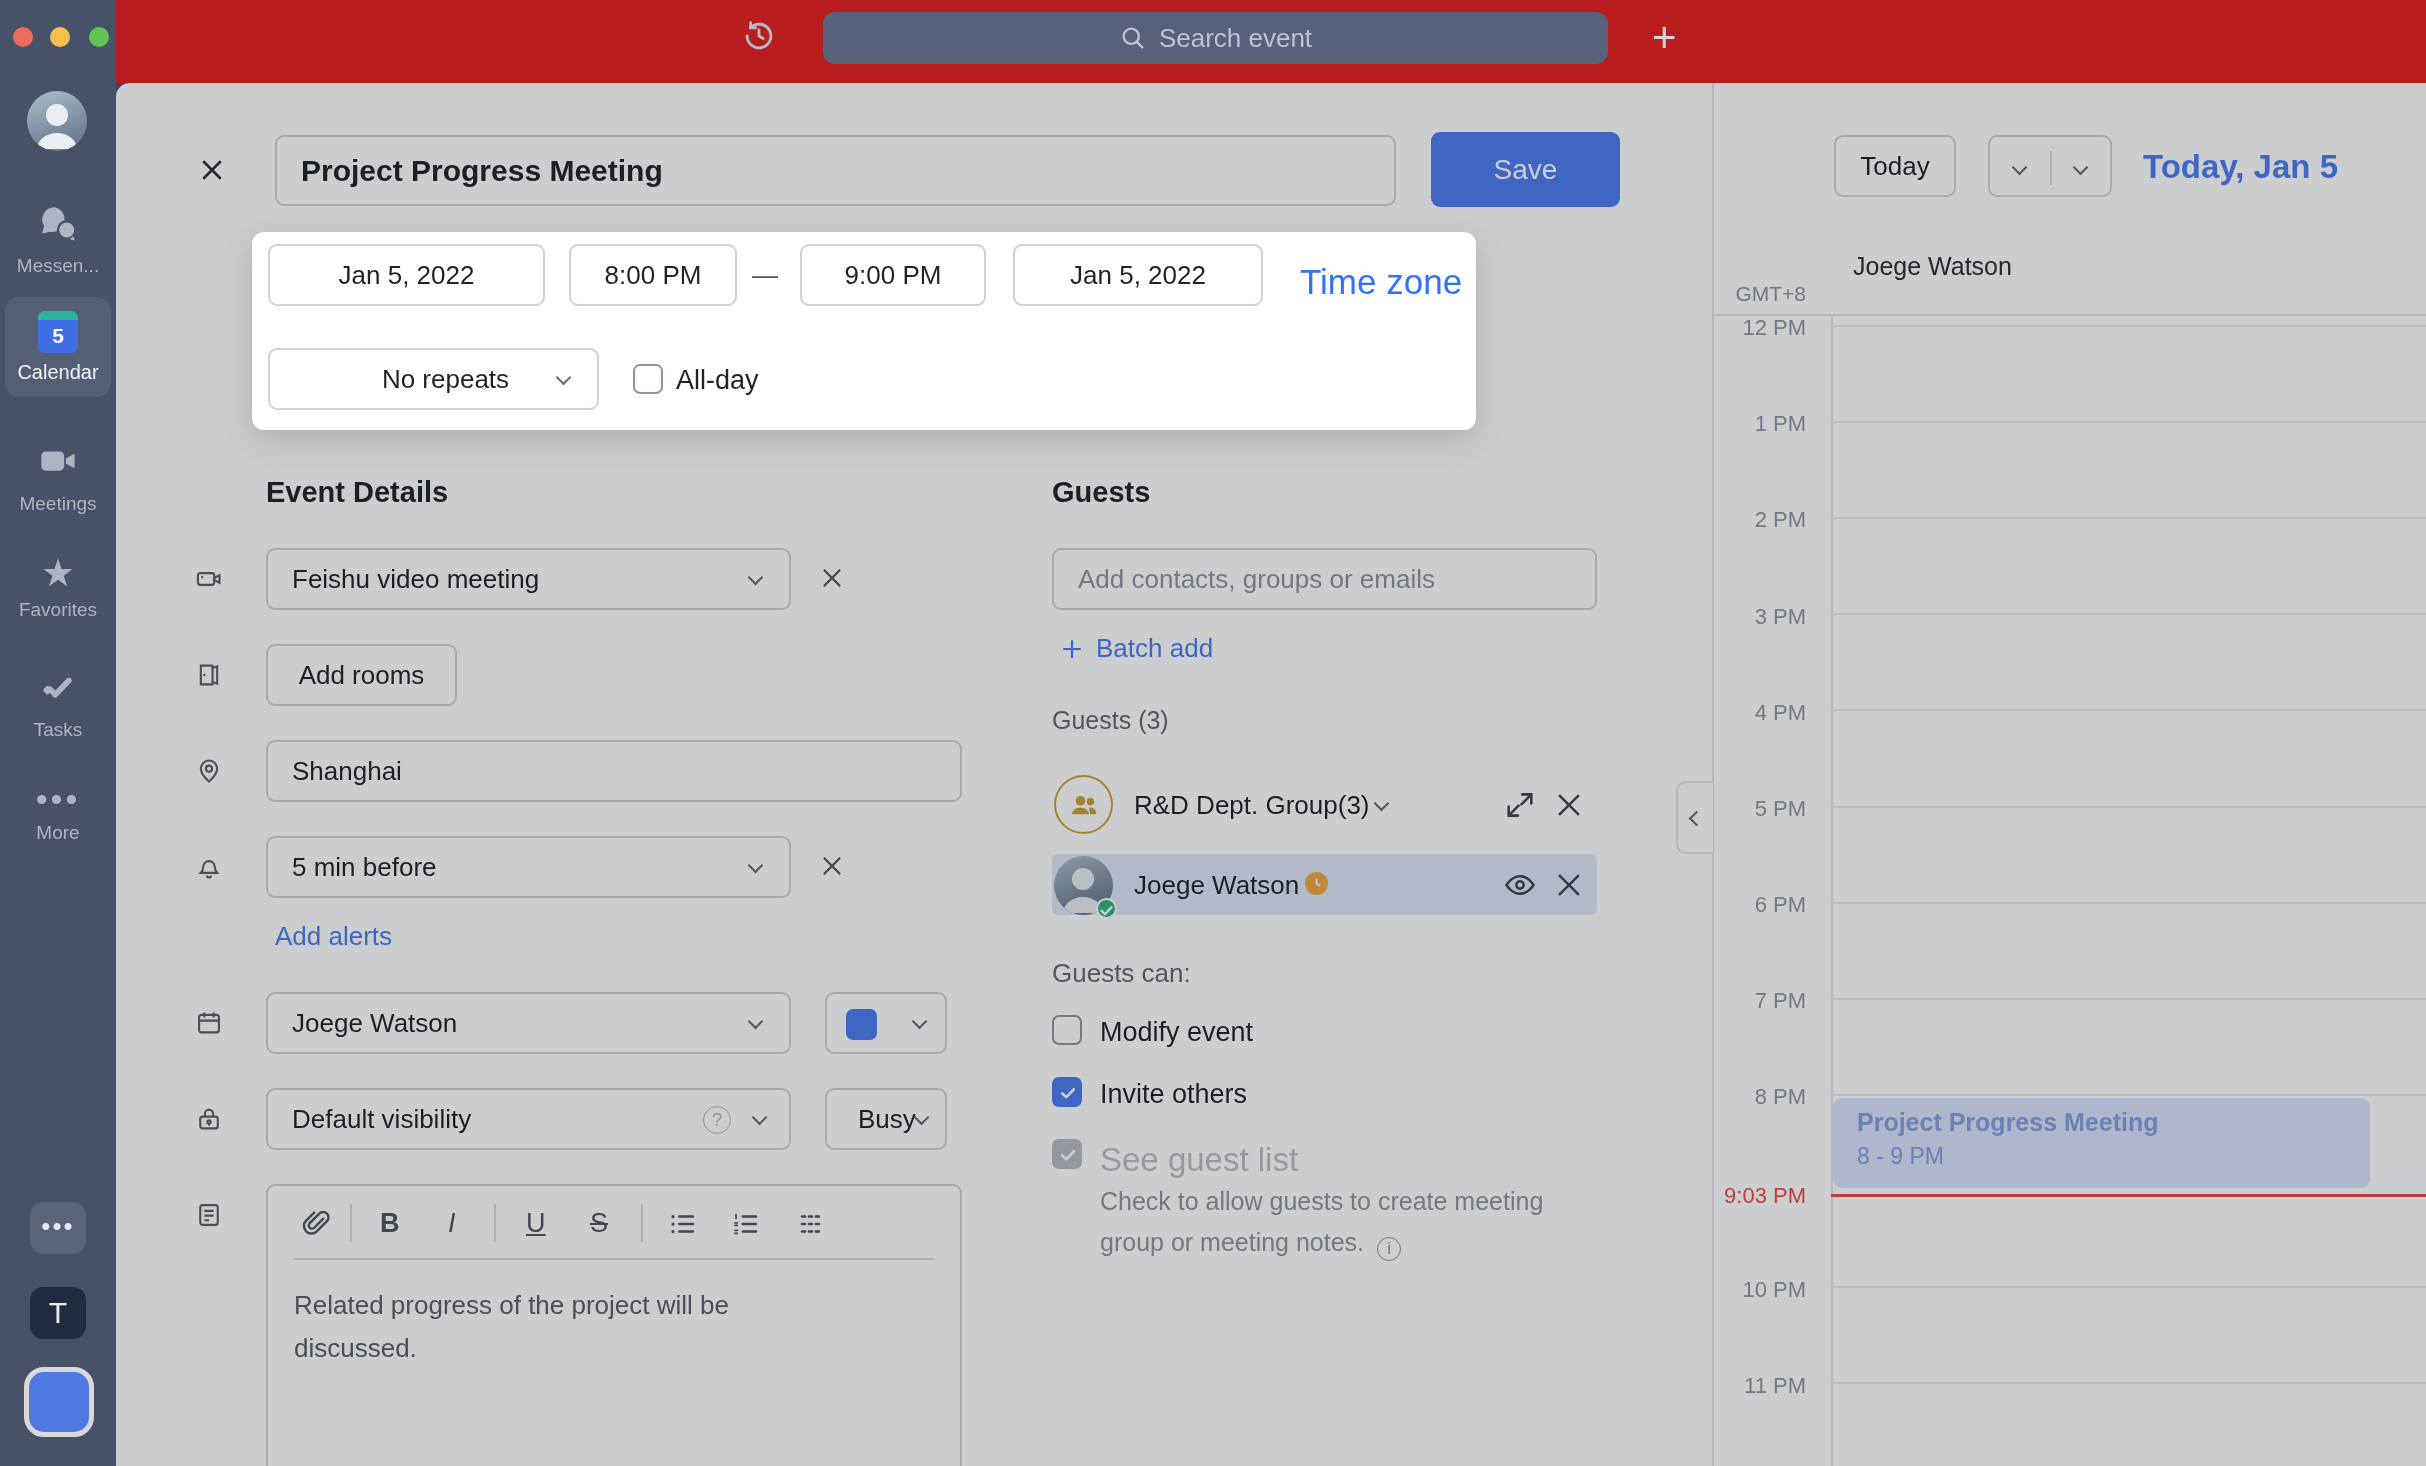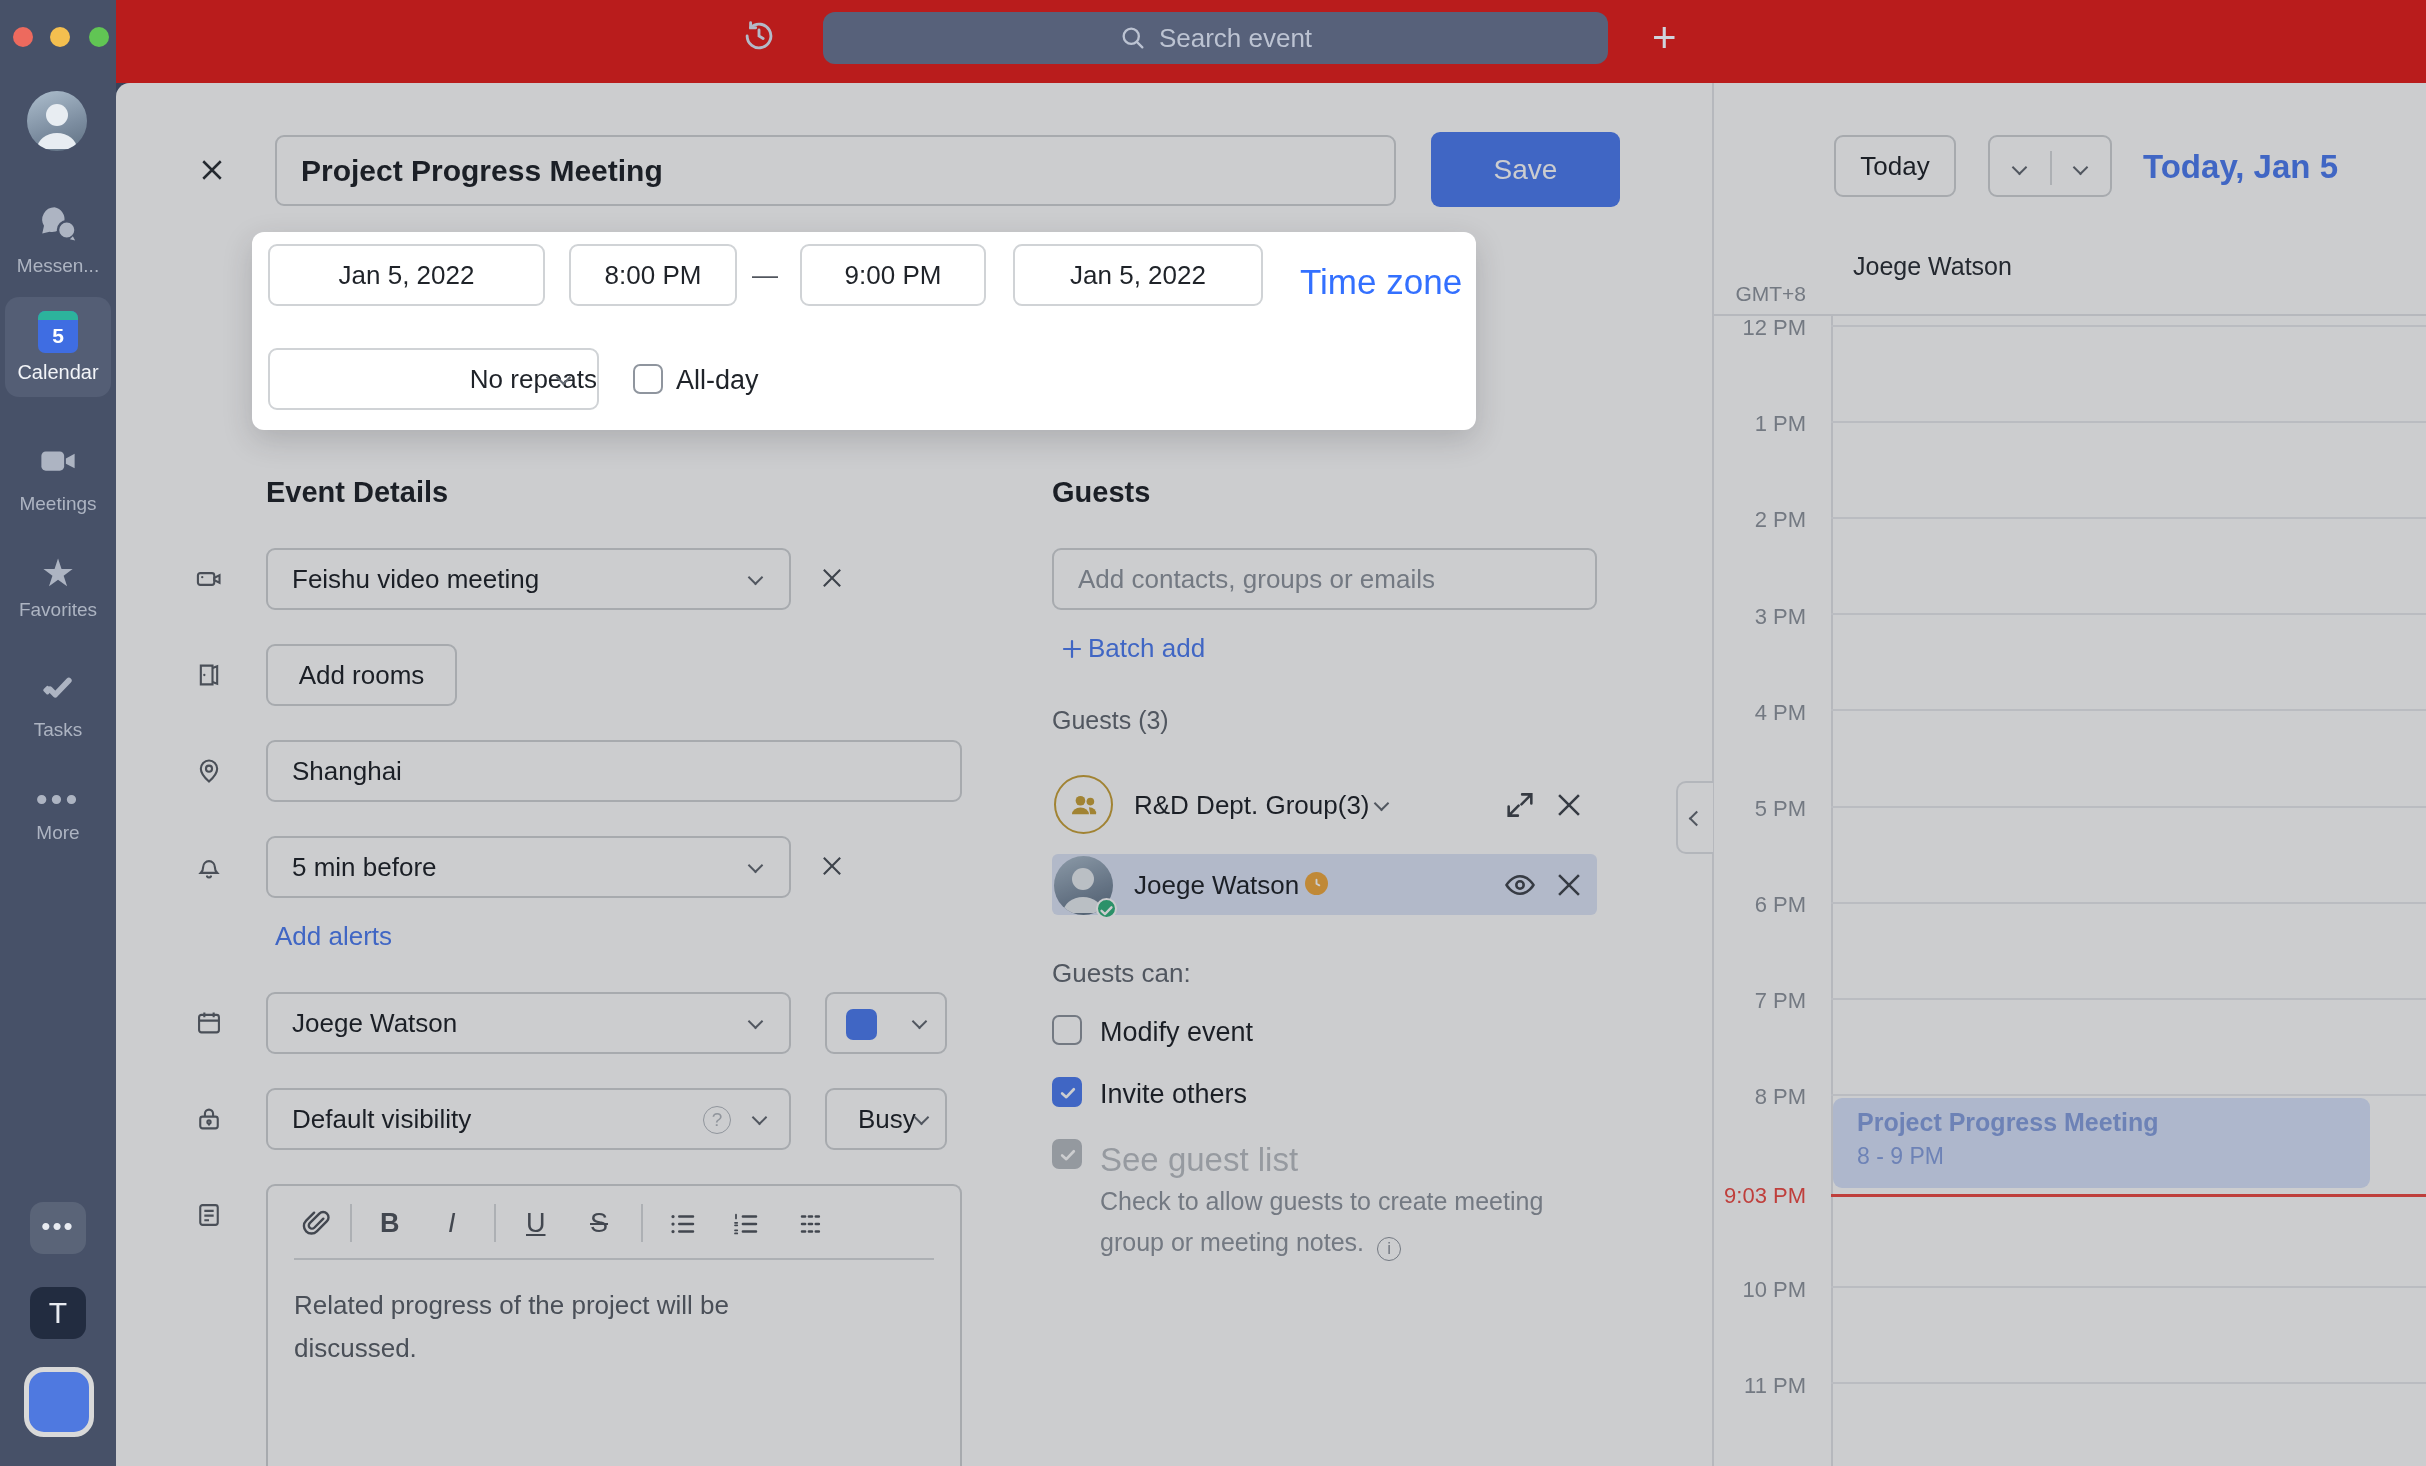--- a/index.html
+++ b/index.html
@@ -297,21 +297,21 @@
         <path d="M4 6h16 M4 12h16 M4 18h16"></path>
       </svg>
   </span>
   <div class="abs" style="left:294px; top:1258px; width:640px; height:1.5px; background:#d8dadd;"></div>
   <div class="abs" style="left:294px; top:1284px; width:520px; font-size:26px; line-height:43px; color:#5a6068;">Related progress of the project will be discussed.</div>
 
   <div class="abs h2" style="left:1052px; top:476px;">Guests</div>
   <div class="fld" style="left:1052px; top:548px; width:545px; height:62px;">
     <span class="txt" style="color:#8f959e;">Add contacts, groups or emails</span>
   </div>
-  <div class="abs" style="left:1060px; top:633px; display:flex; align-items:center; gap:4px;">
+  <div class="abs" style="left:1060px; top:633px; display:flex; align-items:center; gap:12px;">
     <span style="display:inline-flex;">
       <svg width="24" height="24" viewBox="0 0 24 24" stroke="var(--accent,#4e7df2)" stroke-width="2.2" stroke-linecap="round">
           <path d="M12 4v16 M4 12h16"></path>
         </svg>
     </span>
     <span class="link">Batch add</span>
   </div>
   <div class="abs muted" style="left:1052px; top:706px; font-size:25px;">Guests (3)</div>
 
   <div class="abs" style="left:1054px; top:775px; width:59px; height:59px; border-radius:50%; border:2.5px solid var(--gold,#c9a23a); display:flex; align-items:center; justify-content:center;">
@@ -449,21 +449,21 @@
       </div>
     <span class="abs" style="left:500px; top:28px; font-size:26px; color:#51565e;">—</span>
     <div class="cfld" style="left:548px; top:12px; width:186px; height:62px;">
         <span>9:00 PM</span>
       </div>
     <div class="cfld" style="left:761px; top:12px; width:250px; height:62px;">
         <span>Jan 5, 2022</span>
       </div>
     <span class="abs" style="left:1048px; top:30px; font-size:35px; font-weight:500; color:var(--accent-card,#3370ff);">Time zone</span>
 
-    <div class="cfld" style="left:16px; top:116px; width:331px; height:62px; justify-content:flex-end;">
+    <div class="cfld" style="left:16px; top:116px; width:331px; height:62px; justify-content:center;">
       <span style="padding-left:24px;">No repeats</span>
       <span class="chev" style="position:absolute; right:28px; top:22px;"></span>
     </div>
     <span style="position:absolute; left:381px; top:132px; width:30px; height:30px; border:2.4px solid #8f959e; border-radius:7px; background:#fff;"></span>
     <span class="abs" style="left:424px; top:133px; font-size:27px;">All-day</span>
   </div>
 
 </div>
 
 </body></html>

